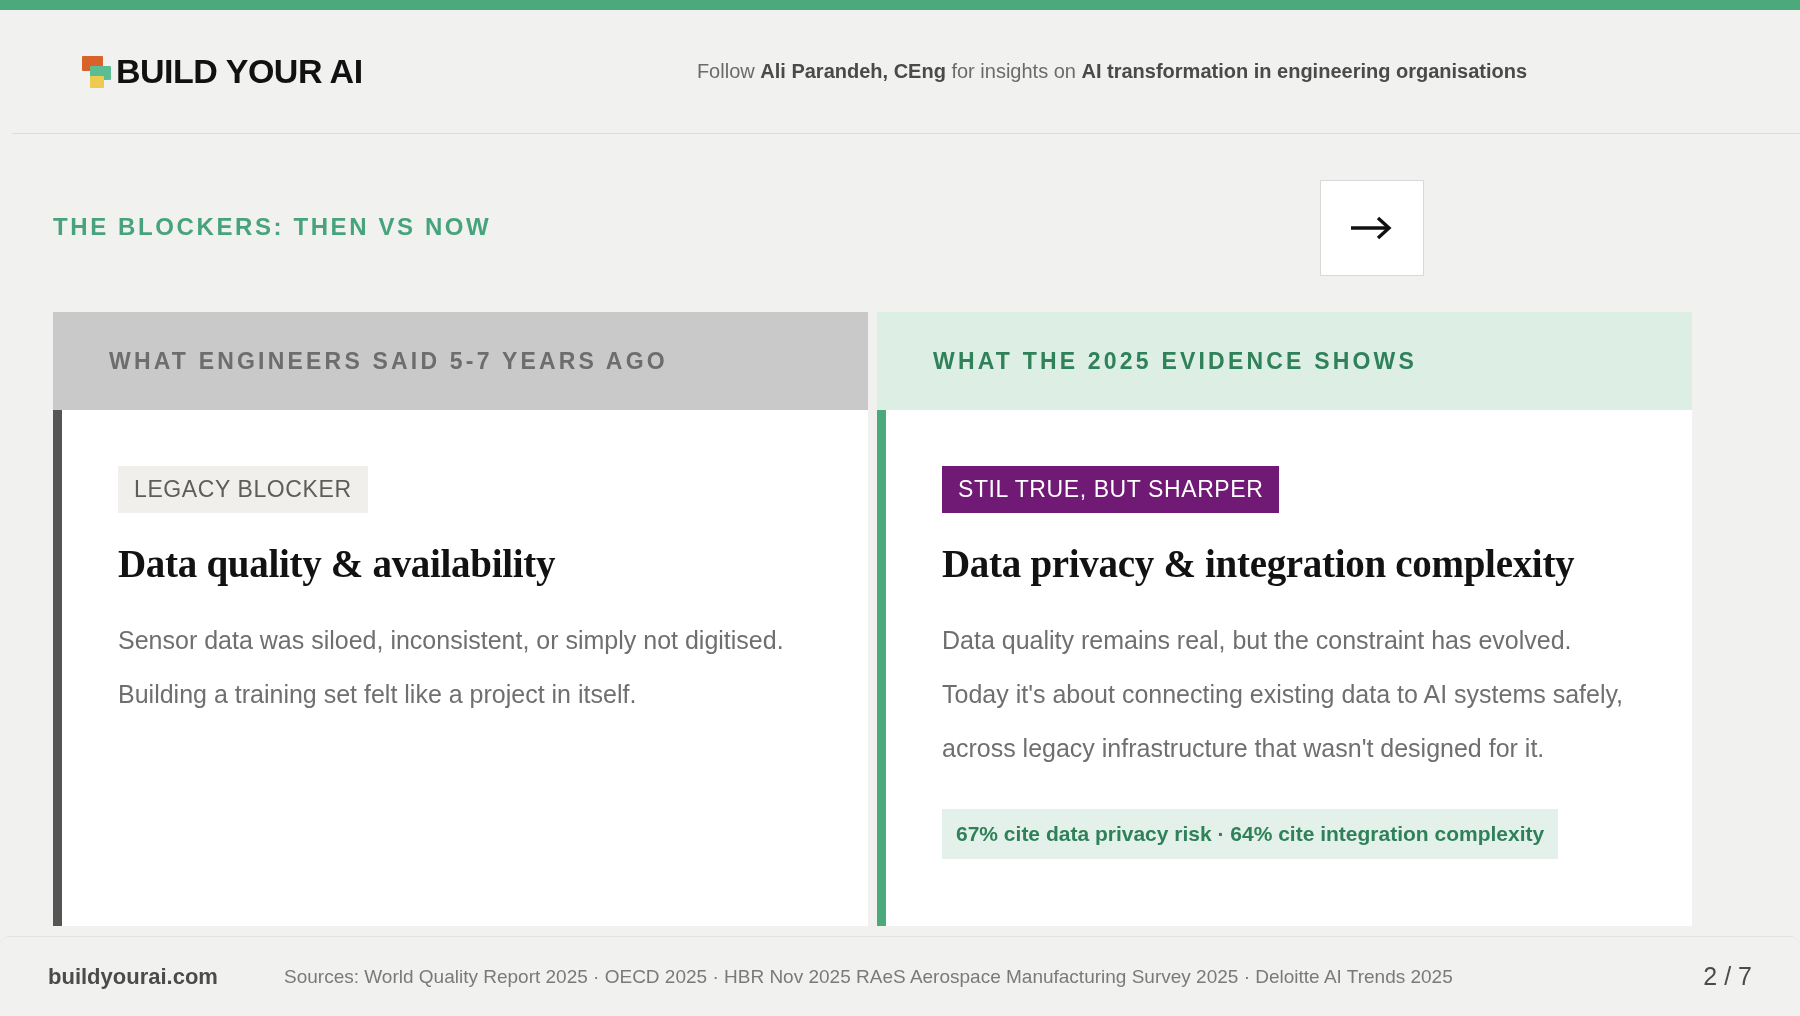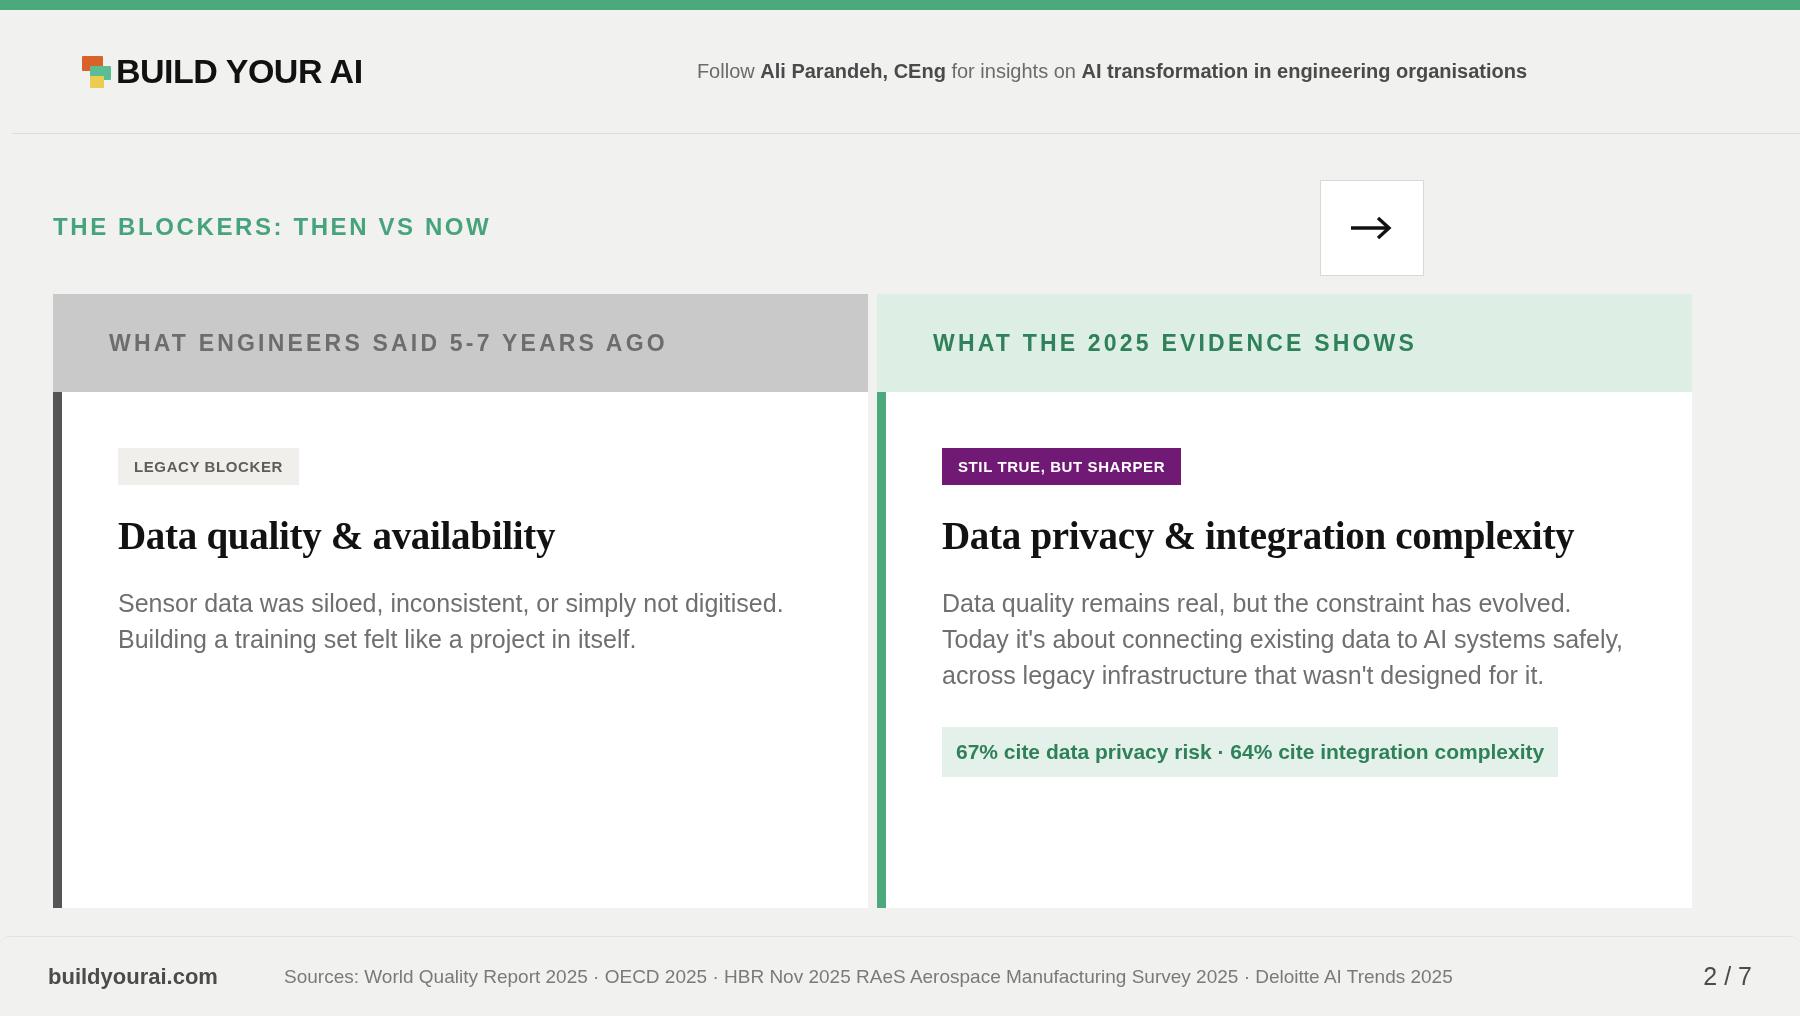--- a/index.html
+++ b/index.html
@@ -123,21 +123,21 @@
     display: flex;
     align-items: center;
     justify-content: center;
     cursor: pointer;
   }
   .next-button svg { display: block; }
 
   
   .columns {
     position: absolute;
-    top: 294px;
+    top: 312px;
     left: 53px;
     width: 1640px;
     display: flex;
     gap: 9px;
   }
   .col { width: 815px; }
 
   .col-head {
     height: 98px;
     display: flex;
@@ -155,42 +155,42 @@
     background: #ffffff;
     height: 516px;
     padding: 56px 56px 0 56px;
     position: relative;
   }
   .card.legacy { border-left: 9px solid #555555; }
   .card.now { border-left: 9px solid #4ca97c; }
 
   .badge {
     display: inline-block;
-    font-size: 15px;
-    font-weight: bold;
+    font-size: 23px;
+    font-weight: normal;
     letter-spacing: 0.6px;
     padding: 10px 16px;
     white-space: nowrap;
   }
   .badge.legacy { background: #f0efeb; color: #5d5d5a; }
   .badge.now { background: #701a75; color: #ffffff; }
 
   .card-title {
     font-family: "Liberation Serif", serif;
     font-size: 39px;
     font-weight: bold;
     color: #121212;
     margin-top: 28px;
     letter-spacing: -0.3px;
     white-space: nowrap;
   }
 
   .card-body {
     font-size: 25px;
-    line-height: 36px;
+    line-height: 54px;
     color: #6f6f6f;
     margin-top: 27px;
     max-width: 690px;
   }
 
   .stat-bar {
     margin-top: 34px;
     background: #e4f1ea;
     color: #2f8159;
     font-size: 21px;

